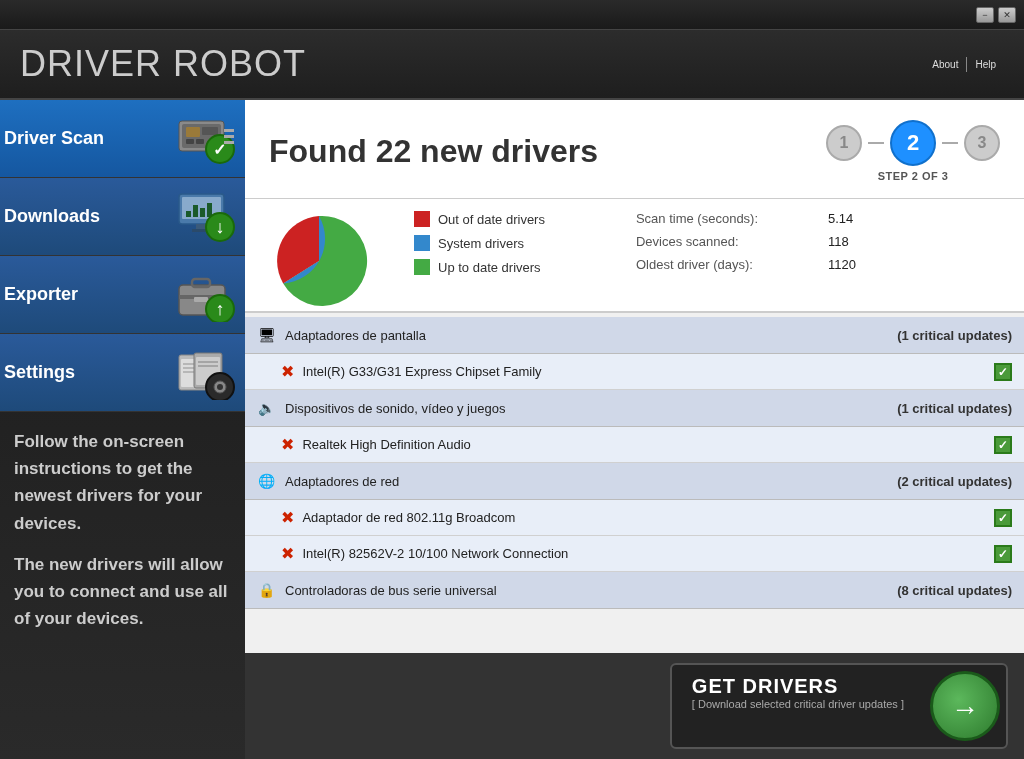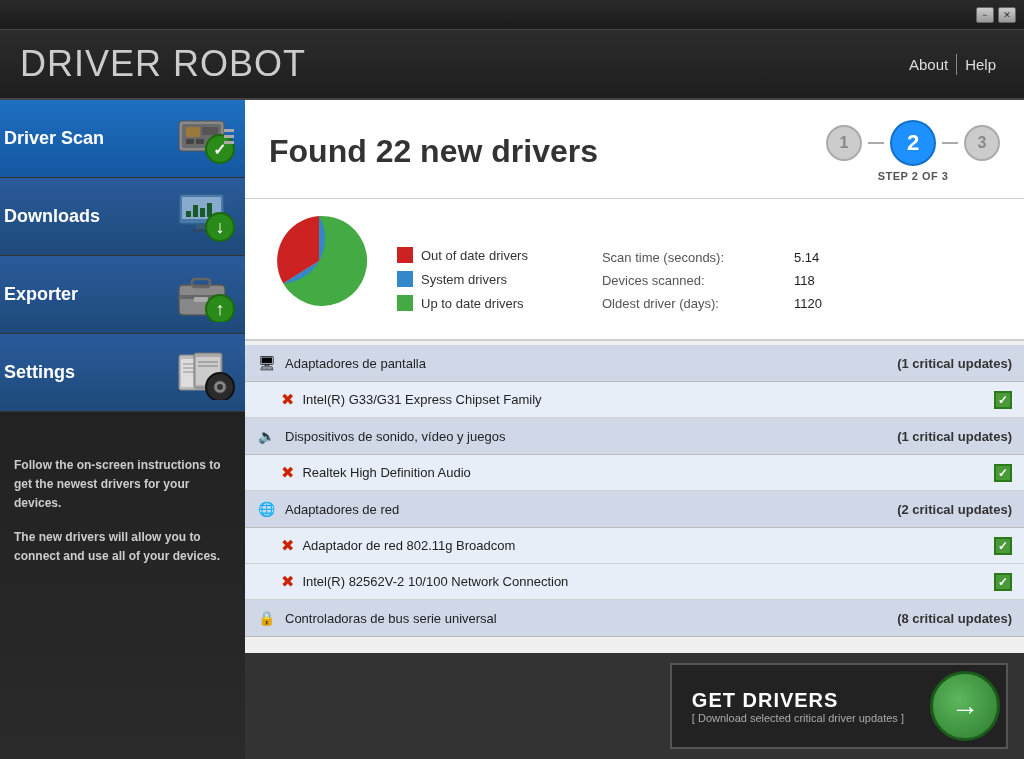--- a/index.html
+++ b/index.html
@@ -60,21 +60,21 @@
       font-weight: normal;
       color: #ccc;
     }
     .header-nav {
       display: flex;
       gap: 0;
     }
     .header-nav a {
       color: #ddd;
       text-decoration: none;
-      font-size: 15px;
+      font-size: 10px;
       padding: 2px 8px;
       border-right: 1px solid #888;
     }
     .header-nav a:last-child {
       border-right: none;
     }
 
     
     .main-layout {
       display: flex;
@@ -115,24 +115,23 @@
       width: 70px;
       height: 60px;
       display: flex;
       align-items: center;
       justify-content: center;
     }
 
     .sidebar-info {
       padding: 16px 14px;
       color: #aaa;
-      font-size: 12px;
+      font-size: 17px;
       line-height: 1.6;
       flex: 1;
-      margin-top: 28px;
     }
     .sidebar-info p {
       margin-bottom: 14px;
       font-weight: bold;
       color: #ccc;
     }
 
     
     .content {
       flex: 1;
@@ -200,24 +199,24 @@
       font-size: 11px;
       color: #555;
       margin-top: 4px;
       font-weight: bold;
       letter-spacing: 0.5px;
     }
 
     
     .stats-area {
       background: white;
-      padding: 12px 24px 28px;
-      display: flex;
-      align-items: flex-end;
-      gap: 28px;
+      padding: 12px 24px 0;
+      display: flex;
+      align-items: flex-start;
+      gap: 45px;
       border-bottom: 2px solid #ccc;
     }
 
     
     .pie-chart {
       width: 100px;
       height: 100px;
       flex-shrink: 0;
     }
 
@@ -334,24 +333,23 @@
     .bottom-bar {
       background: #333;
       padding: 10px 16px;
       display: flex;
       justify-content: flex-end;
       align-items: center;
     }
 
     .get-drivers-btn {
       display: flex;
-      align-items: center;
       background: #222;
       border: 2px solid #555;
-      border-radius: 0;
+      border-radius: 6px;
       overflow: hidden;
       cursor: pointer;
       text-decoration: none;
     }
     .get-drivers-text {
       padding: 10px 20px;
       color: white;
     }
     .get-drivers-title {
       font-size: 20px;

